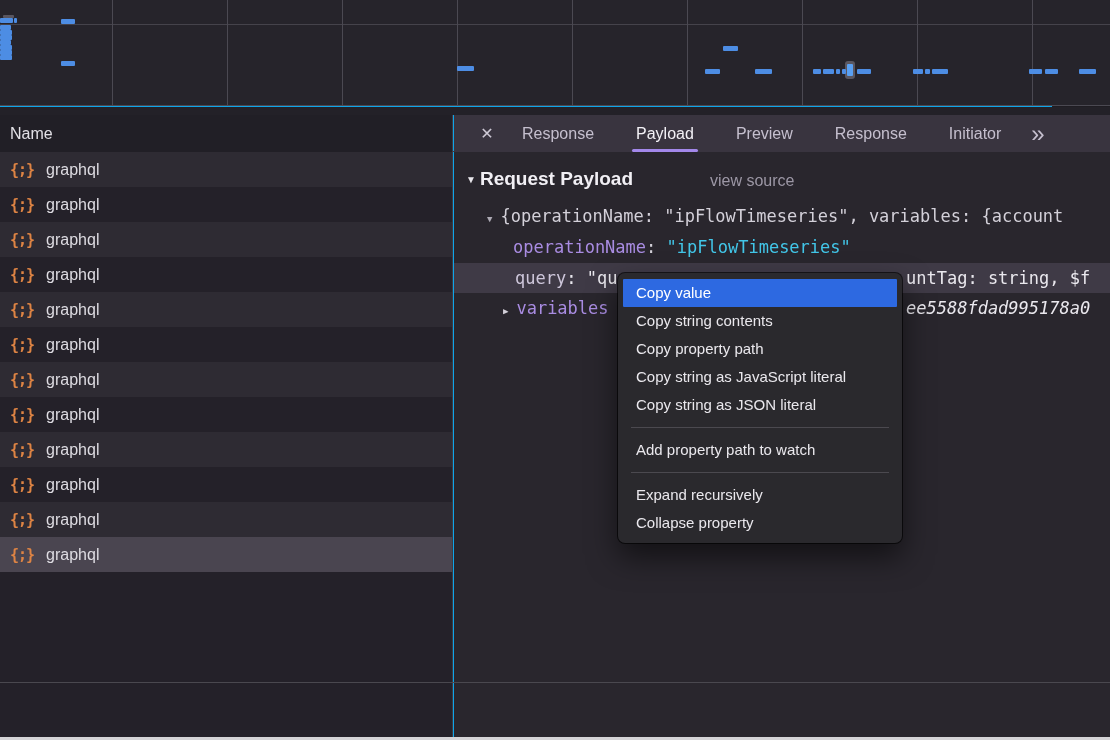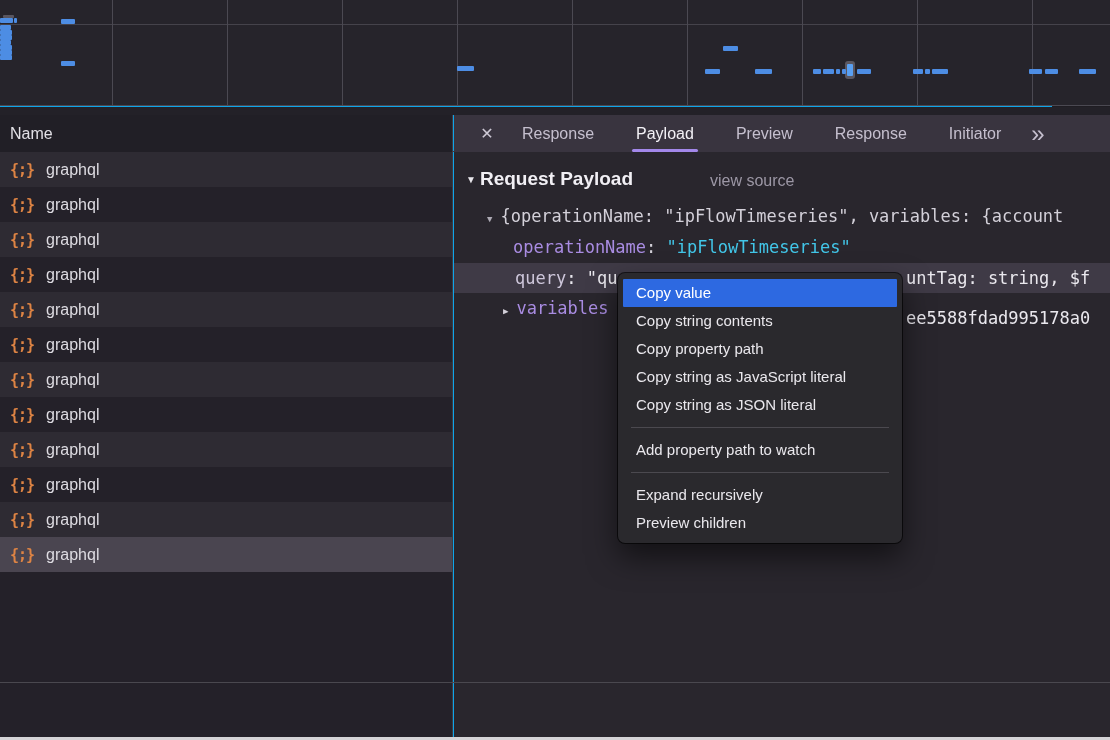--- a/index.html
+++ b/index.html
@@ -220,35 +220,35 @@
     <a id="view-source">view source</a>
 
     <div class="tree-line mono" style="left:33px; top:54px;"><span class="tri-gray">▼</span><span>{operationName: "ipFlowTimeseries", variables: {account</span></div>
 
     <div class="tree-line mono" style="left:59px; top:85px;"><span class="json-key">operationName</span><span>: </span><span class="json-str">"ipFlowTimeseries"</span></div>
 
     <div class="tree-line mono" style="left:61px; top:116px;"><span class="json-key-light">query</span><span class="json-plain">: "qu</span></div>
     <div class="tree-line mono frag-right json-plain" style="top:116px;">untTag: string, $f</div>
 
     <div class="tree-line mono" style="left:49px; top:146px;"><span class="tri-white">▶</span><span class="json-key">variables</span></div>
-    <div class="tree-line mono frag-right json-plain" style="top:156px;">ee5588fdad995178a0</div>
+    <div class="tree-line mono frag-right json-plain" style="top:146px;font-style:italic;">ee5588fdad995178a0</div>
   </div>
 
   <div id="footer">
     <div id="footer-left"></div>
     <div id="footer-right"></div>
   </div>
   <div id="bottom-strip"></div>
 
   <div id="context-menu">
       <div class="menu-item highlighted">Copy value</div>
       <div class="menu-item">Copy string contents</div>
       <div class="menu-item">Copy property path</div>
       <div class="menu-item">Copy string as JavaScript literal</div>
       <div class="menu-item">Copy string as JSON literal</div>
       <div class="menu-sep"></div>
       <div class="menu-item">Add property path to watch</div>
       <div class="menu-sep"></div>
       <div class="menu-item">Expand recursively</div>
-      <div class="menu-item">Preview children</div>
+      <div class="menu-item">Collapse property</div>
     </div>
 
 </div>
 
 </body></html>

